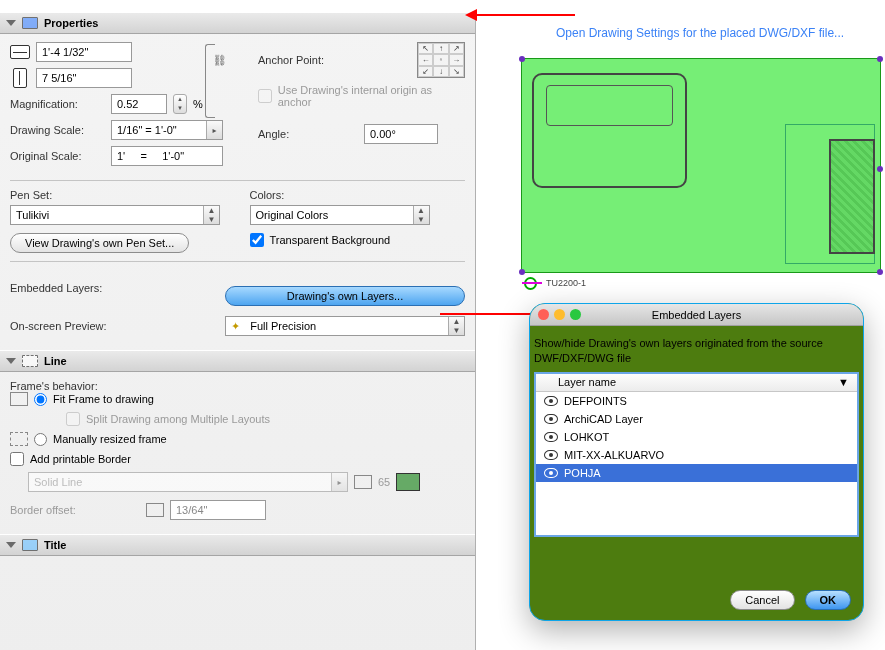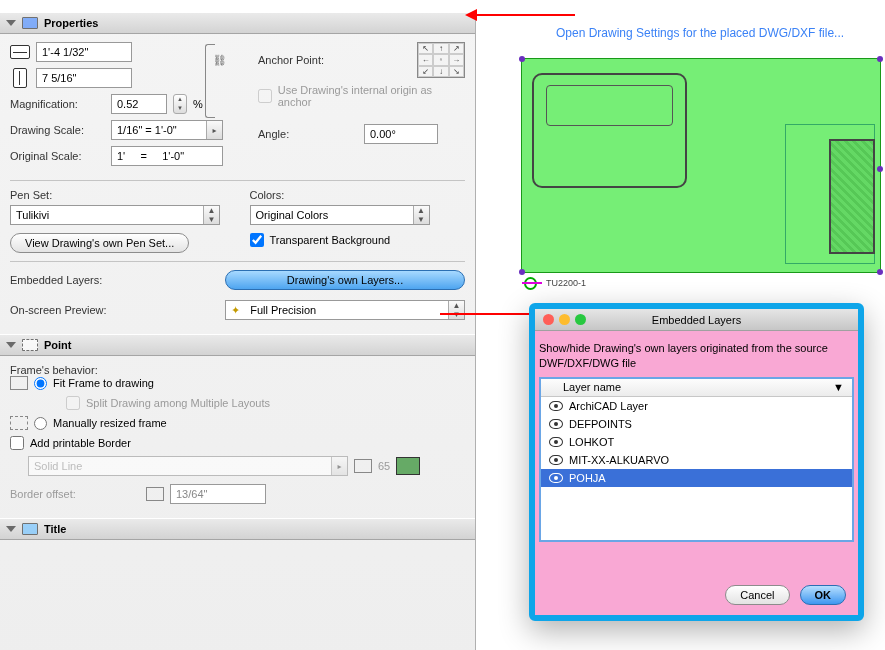--- a/index.html
+++ b/index.html
@@ -100,20 +100,21 @@
     border-radius: 10px;
     background: linear-gradient(#ffffff, #e3e3e3);
     padding: 0 14px;
     font-size: 11px;
     font-family: inherit;
     cursor: pointer;
   }
   .pill-btn.accent {
     background: linear-gradient(#a7d9ff, #4ea5f0);
     border-color: #2b6fb3;
+    margin-top: 16px;
   }
   .pill-btn.primary {
     background: linear-gradient(#b7e0ff, #3e96f0);
     border-color: #2b6fb3;
     font-weight: bold;
   }
   .chk { width: 14px; height: 14px; }
   .radio { width: 13px; height: 13px; }
   .muted { color: #9a9a9a; }
   .combo {
@@ -197,23 +198,23 @@
   }
   .magenta-h {
     position:absolute; left:522px; top:282px;
     width: 20px; height:2px; background:#d0d;
   }
   
   .dialog {
     position:absolute;
     left: 529px; top: 303px;
     width: 335px; height: 318px;
-    background: #f9a8d4;
-    border: 6px solid #0ea5e9;
-    border-radius: 6px;
+    background: #4d7c0f;
+    border: 1px solid #0ea5e9;
+    border-radius: 16px;
     box-shadow: 0 10px 30px rgba(0,0,0,0.3);
     overflow: hidden;
   }
   .dialog .titlebar {
     height: 22px;
     background: linear-gradient(#e6e6e6,#c6c6c6);
     border-bottom: 1px solid #a0a0a0;
     display:flex; align-items:center; justify-content:center;
     position:relative;
   }
@@ -402,21 +403,21 @@
         <span style="color:#c49a00">✦</span>
         <span>Full Precision</span>
         <div class="endcap" style="margin-left:auto">▲<br>▼</div>
       </div>
     </div>
   </div>
 
   <div class="section-header">
     <span class="disclosure"></span>
     <span class="sec-icon" style="background:#fff;border:1px dashed #555"></span>
-    <span class="sec-title">Point</span>
+    <span class="sec-title">Line</span>
   </div>
 
   <div class="section-body">
     <div class="minilbl">Frame's behavior:</div>
 
     <div class="row" style="">
       <span class="thin-icon"></span>
       <input type="radio" class="radio" checked="" style="">
       <span>Fit Frame to drawing</span>
     </div>
@@ -493,25 +494,25 @@
   <div class="body">
     <div style="line-height:1.35">Show/hide Drawing's own layers originated from the source DWF/DXF/DWG file</div>
     <div class="layer-list">
       <div class="layer-head">
         <span>Layer name</span>
         <span>▼</span>
       </div>
       <div id="layer-rows">
           <div class="layer-row">
             <span class="eye"></span>
-            <span>ArchiCAD Layer</span>
+            <span>DEFPOINTS</span>
           </div>
           <div class="layer-row">
             <span class="eye"></span>
-            <span>DEFPOINTS</span>
+            <span>ArchiCAD Layer</span>
           </div>
           <div class="layer-row">
             <span class="eye"></span>
             <span>LOHKOT</span>
           </div>
           <div class="layer-row">
             <span class="eye"></span>
             <span>MIT-XX-ALKUARVO</span>
           </div>
           <div class="layer-row selected">

